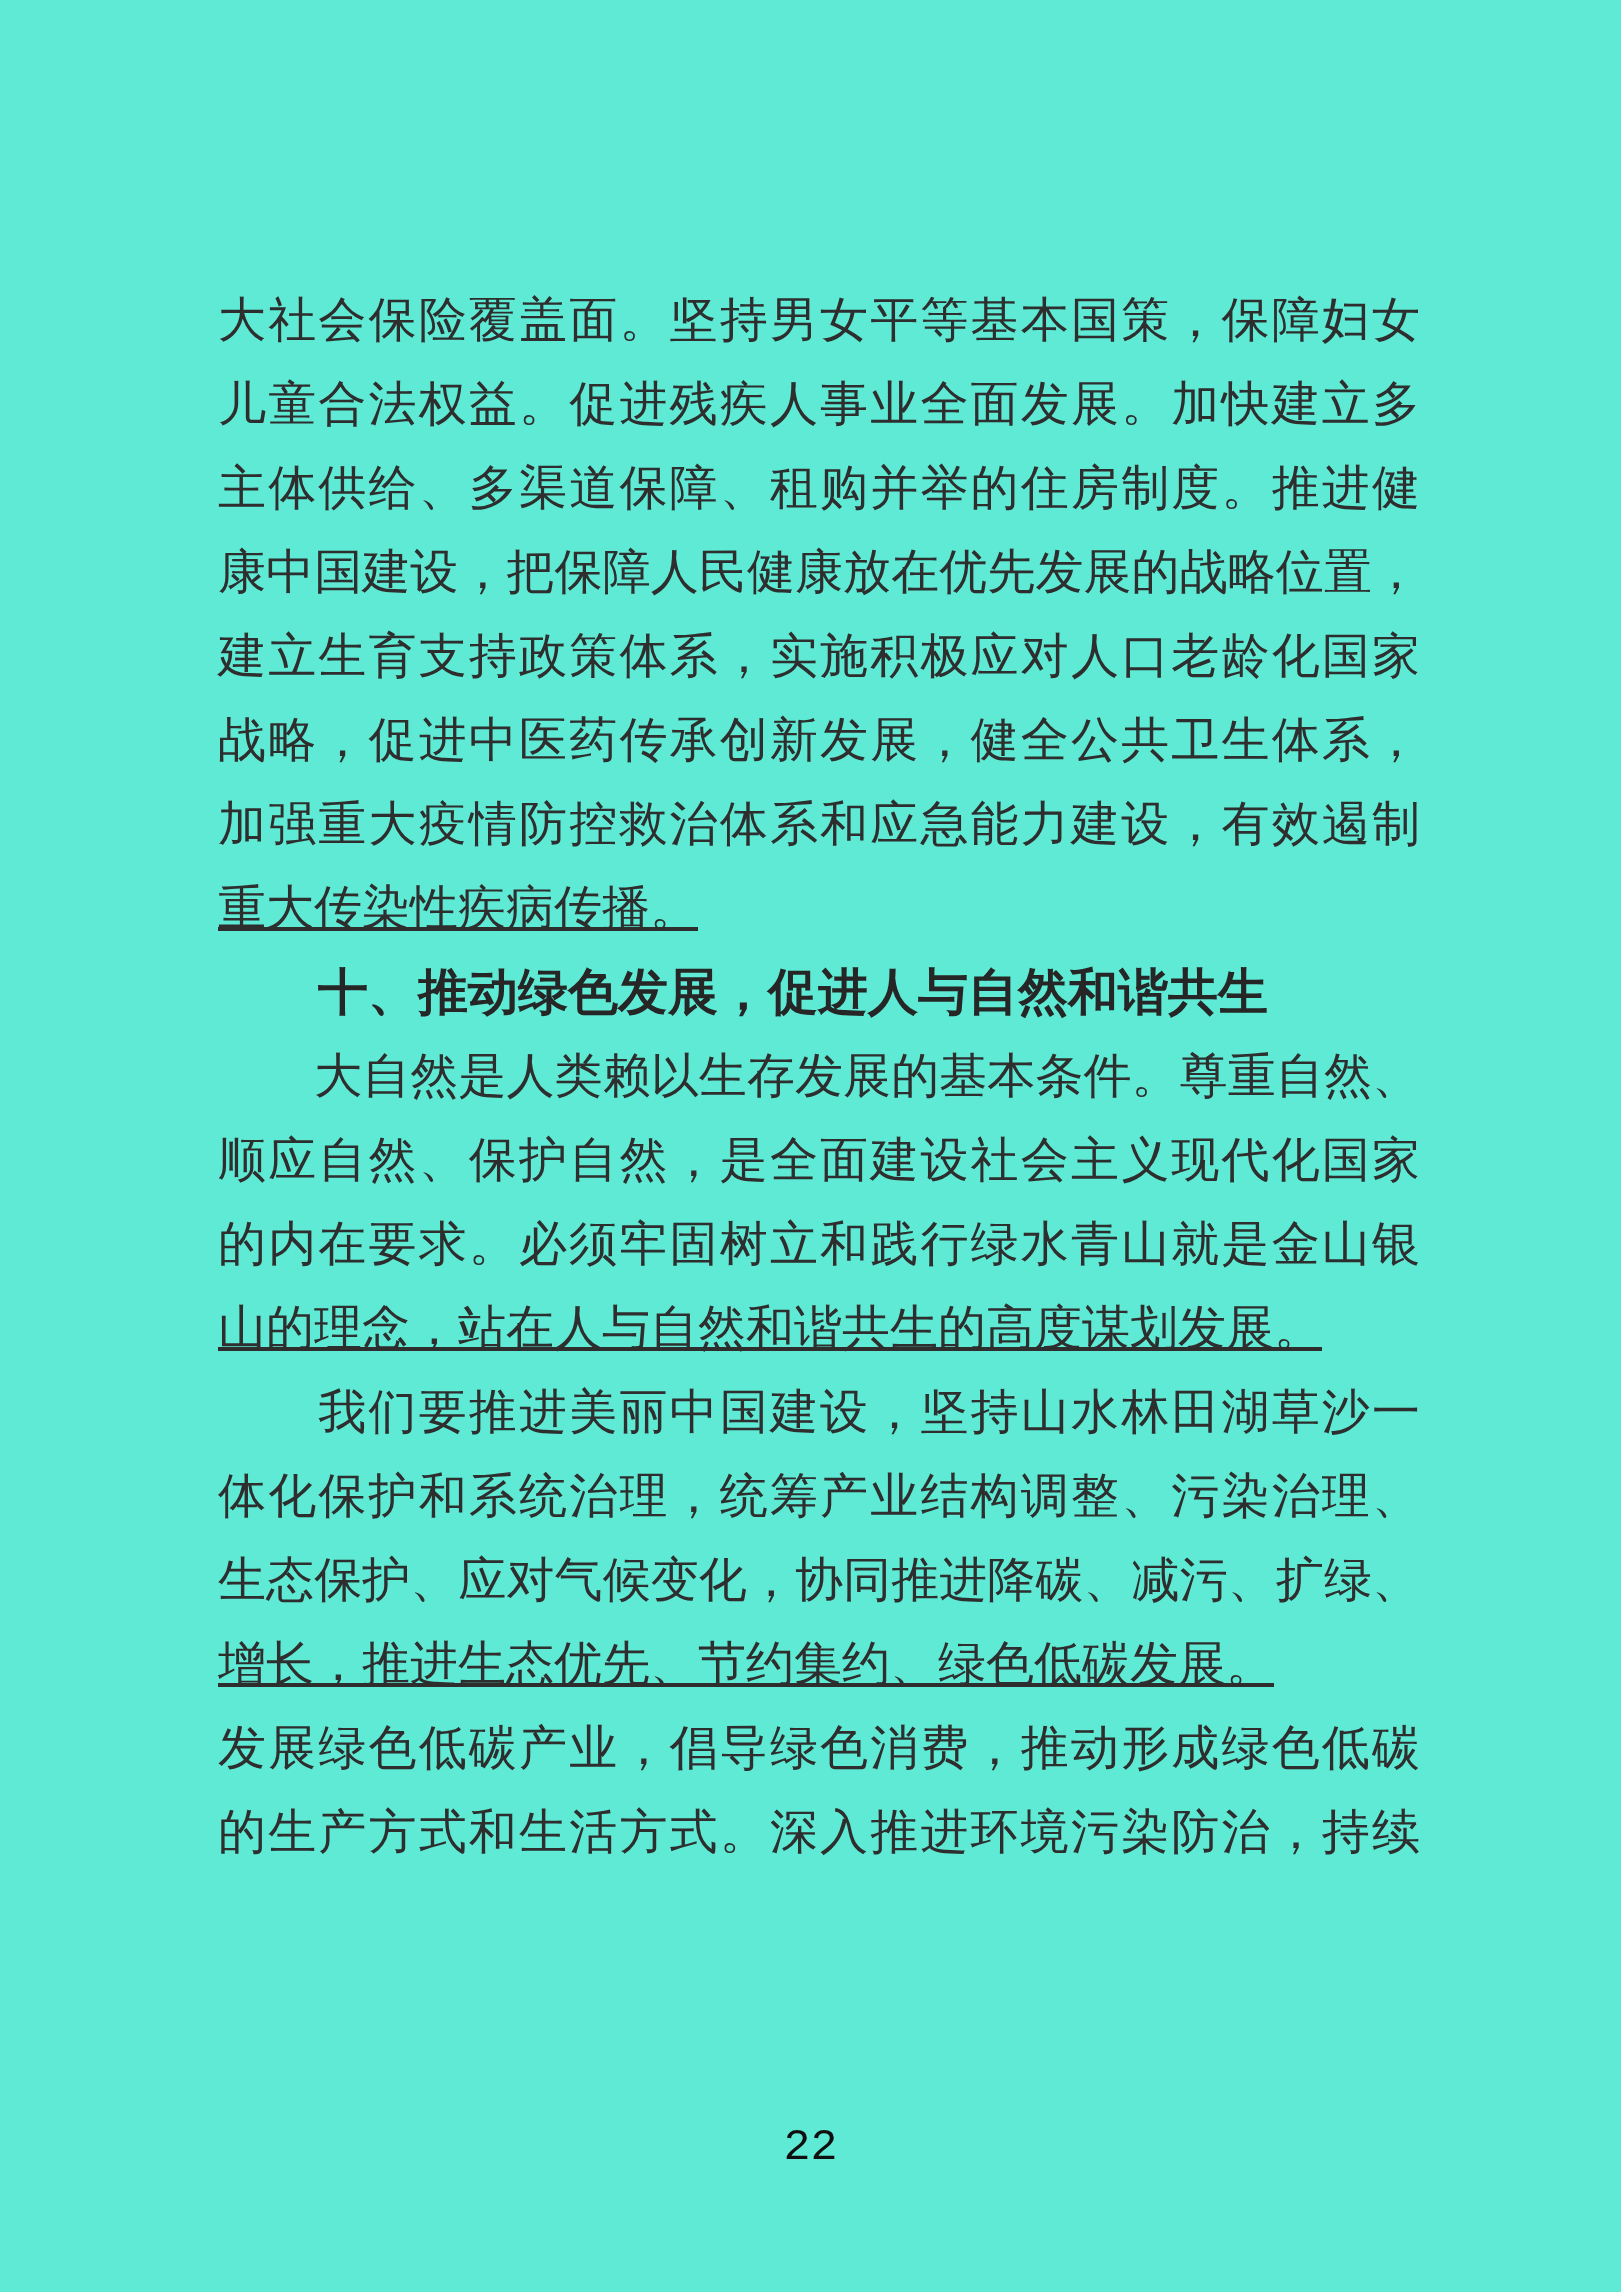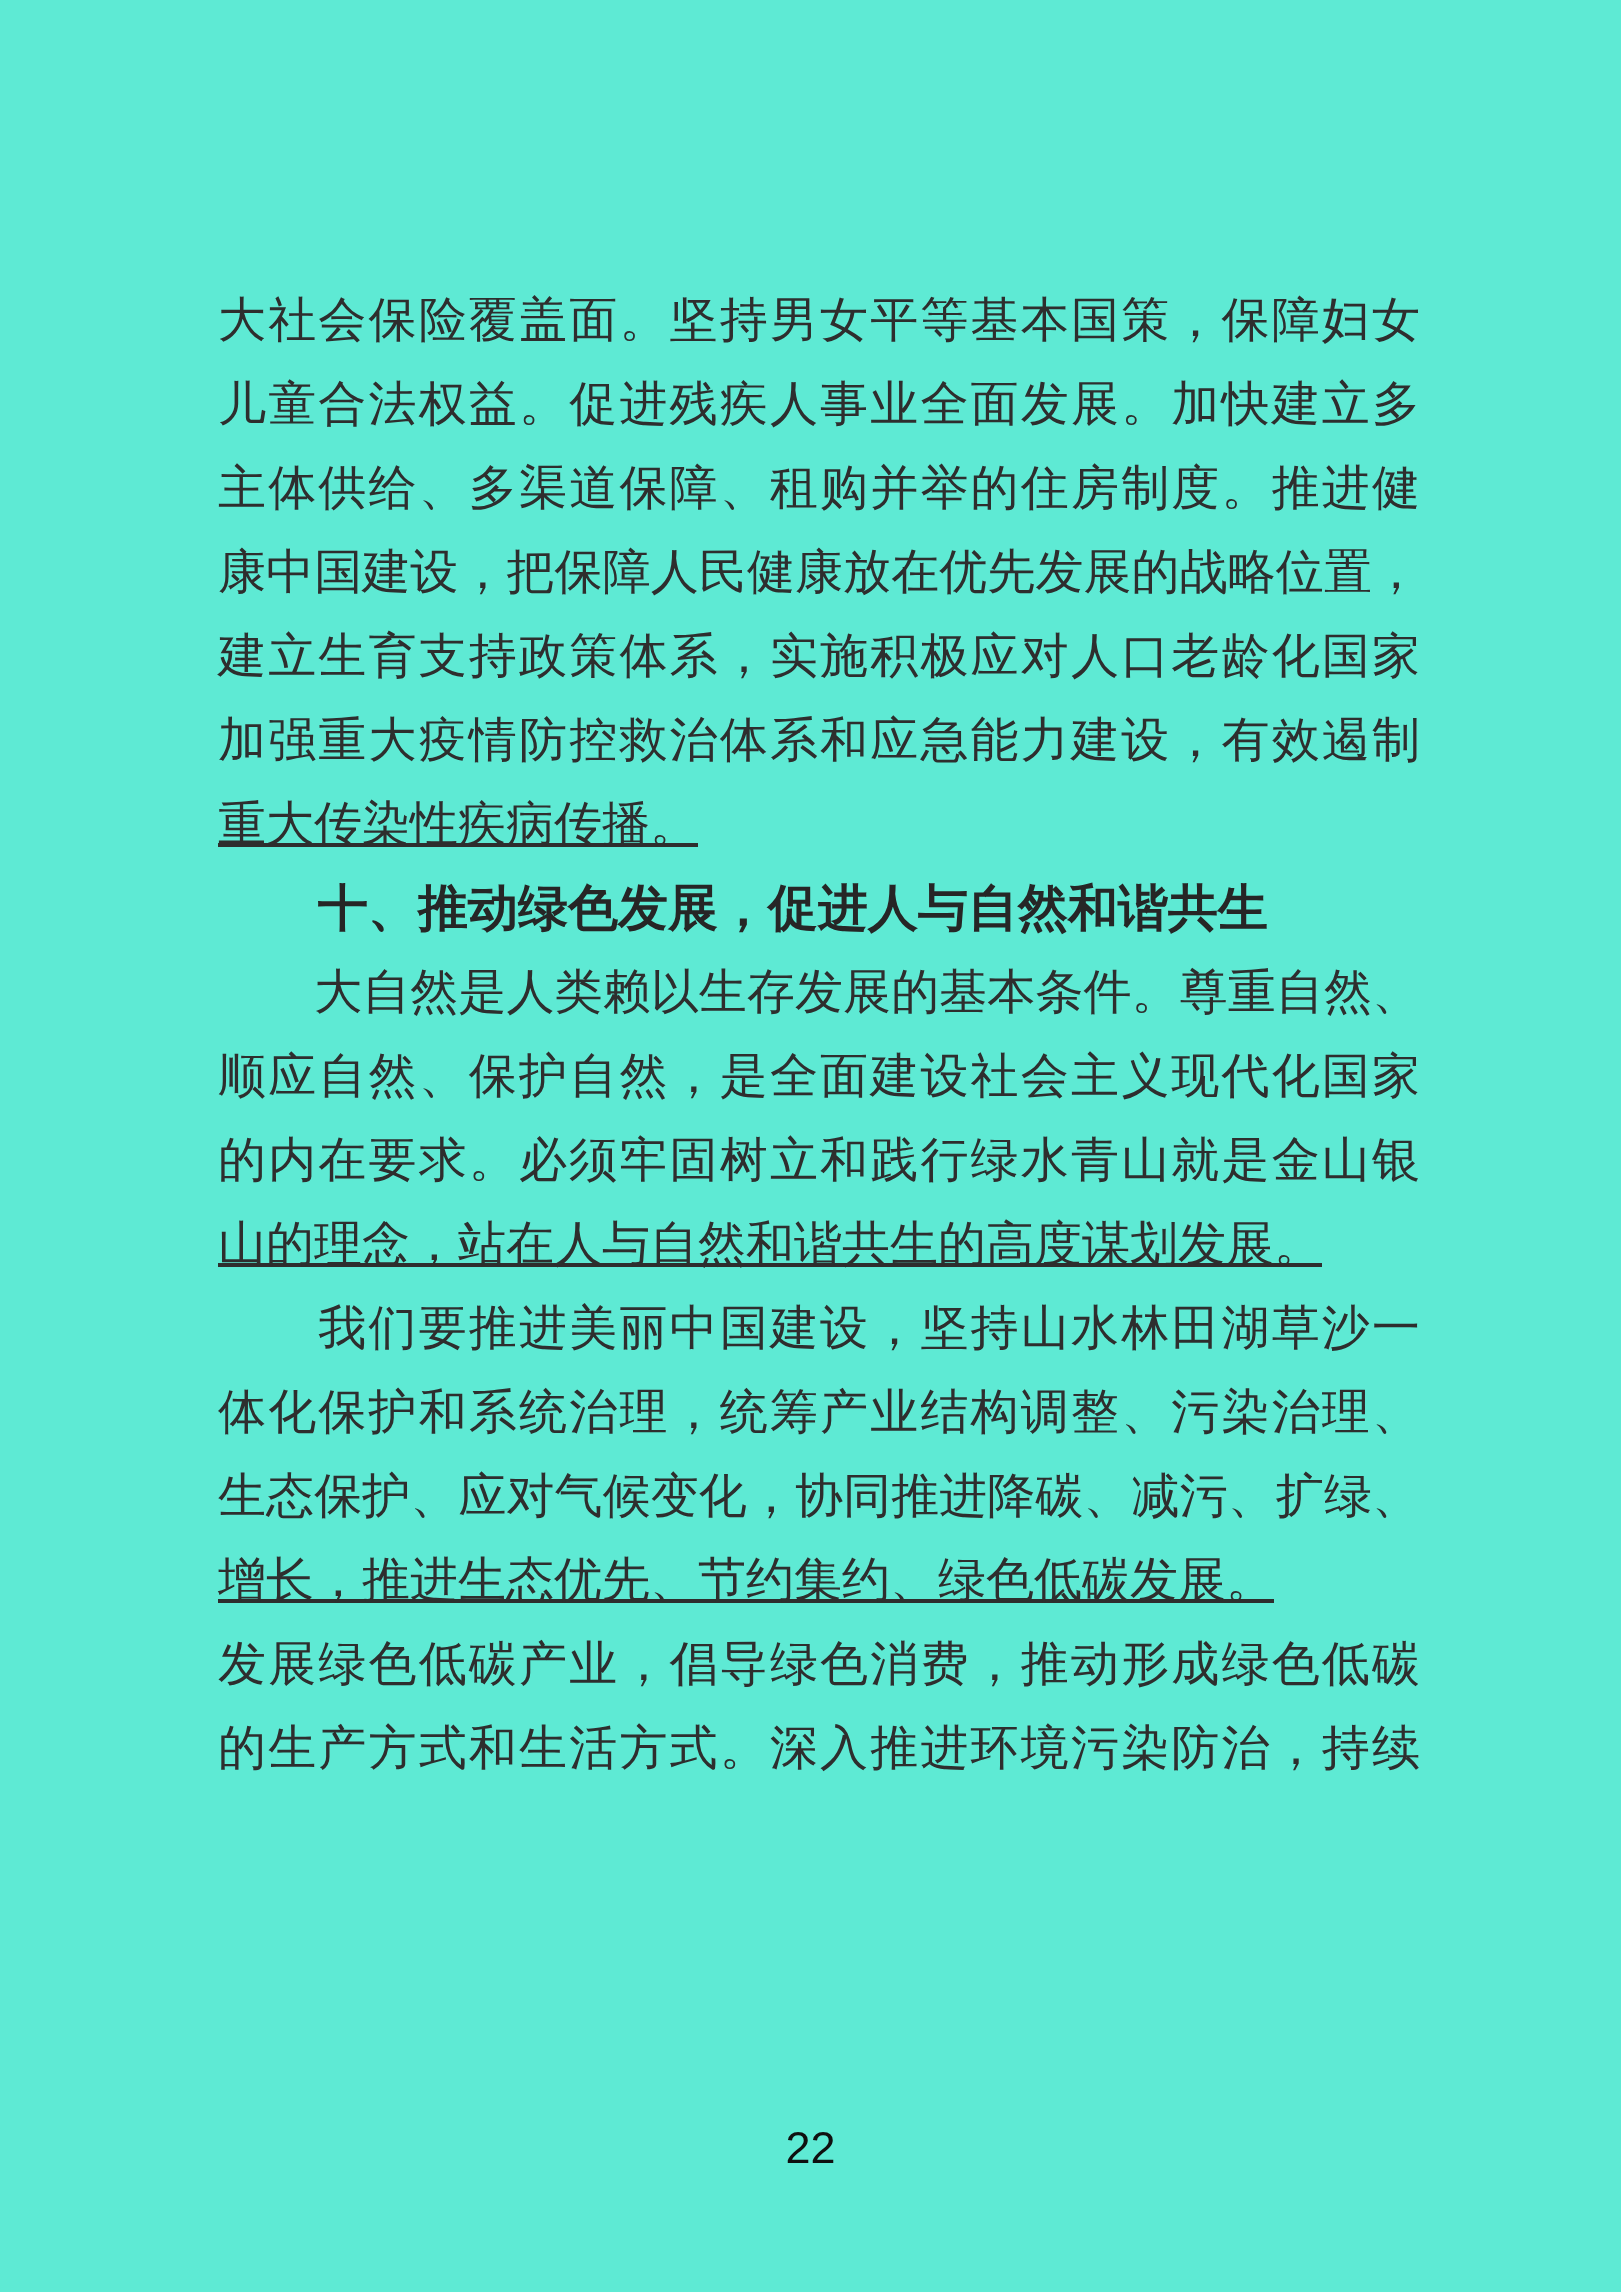--- a/index.html
+++ b/index.html
@@ -45,36 +45,37 @@
     color: #262626;
     text-align: center;
     text-align-last: left;
   }
   .page-number {
     position: absolute;
     left: 0;
     top: 2123px;
     width: 100%;
     text-align: center;
-    font-family: Liberation Sans, sans-serif;
+    font-family: Liberation Mono, monospace;
     font-size: 45px;
     line-height: 49px;
     color: #101010;
   }
 </style>
 </head>
 <body>
 
 <div class="page">
   <main class="text-block">
     <div class="line fill">大社会保险覆盖面。坚持男女平等基本国策，保障妇女</div>
     <div class="line fill">儿童合法权益。促进残疾人事业全面发展。加快建立多</div>
     <div class="line fill">主体供给、多渠道保障、租购并举的住房制度。推进健</div>
     <div class="line fill">康中国建设，把保障人民健康放在优先发展的战略位置，</div>
     <div class="line fill">建立生育支持政策体系，实施积极应对人口老龄化国家</div>
+    <div class="line fill">战略，促进中医药传承创新发展，健全公共卫生体系，</div>
     <div class="line fill">加强重大疫情防控救治体系和应急能力建设，有效遏制</div>
     <div class="line short">重大传染性疾病传播。</div>
     <div class="line heading">　　十、推动绿色发展，促进人与自然和谐共生</div>
     <div class="line fill">　　大自然是人类赖以生存发展的基本条件。尊重自然、</div>
     <div class="line fill">顺应自然、保护自然，是全面建设社会主义现代化国家</div>
     <div class="line fill">的内在要求。必须牢固树立和践行绿水青山就是金山银</div>
     <div class="line short">山的理念，站在人与自然和谐共生的高度谋划发展。</div>
     <div class="line fill">　　我们要推进美丽中国建设，坚持山水林田湖草沙一</div>
     <div class="line fill">体化保护和系统治理，统筹产业结构调整、污染治理、</div>
     <div class="line fill">生态保护、应对气候变化，协同推进降碳、减污、扩绿、</div>

